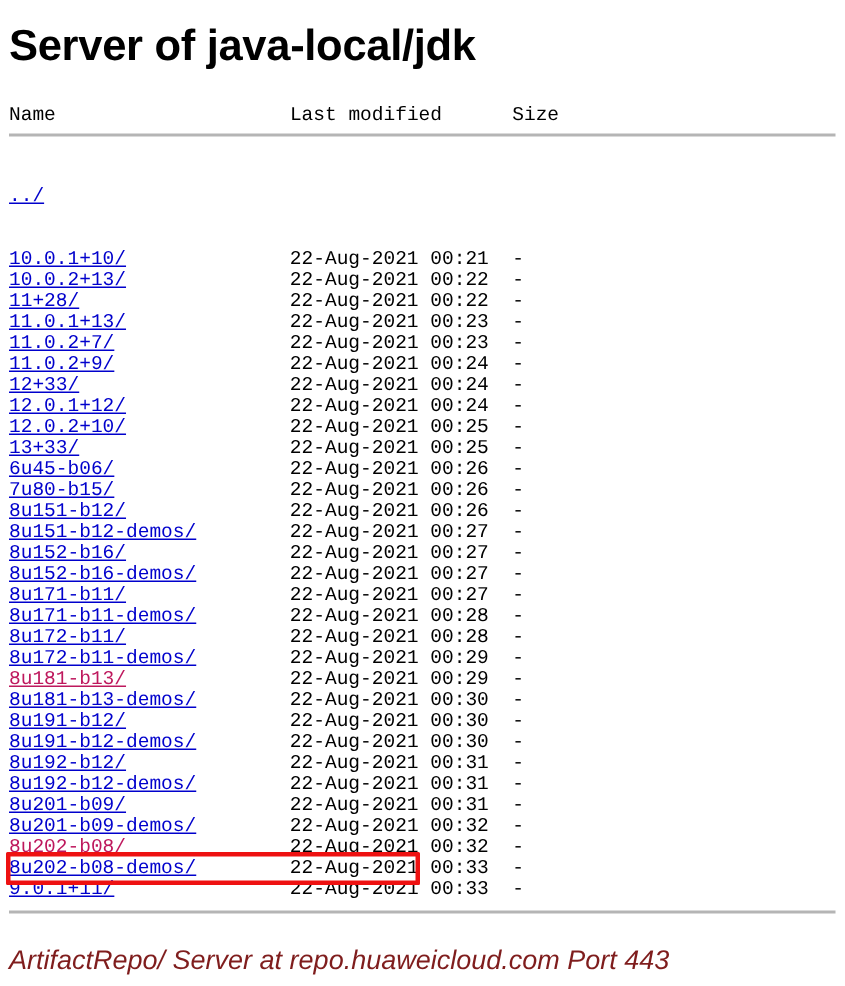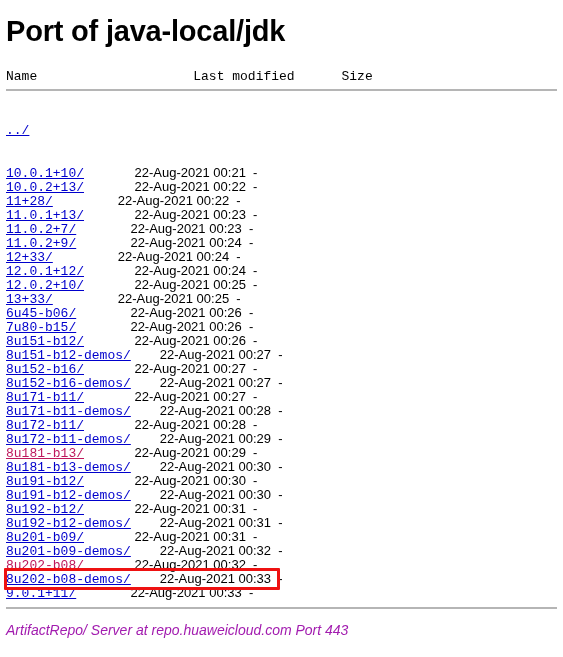--- a/index.html
+++ b/index.html
@@ -66,45 +66,45 @@
     color: #0000cc;
     text-decoration: underline;
     font-family: "Liberation Mono", "DejaVu Sans Mono", monospace;
     font-size: 13px;
   }
   a.entry.visited {
     color: #be185d;
   }
   .meta {
     color: #000000;
-    font-family: Liberation Sans, sans-serif;
+    font-family: Liberation Mono, monospace;
     font-size: 13px;
   }
   .footer {
     font-family: "Liberation Sans", sans-serif;
     font-style: italic;
-    font-size: 14px;
+    font-size: 18px;
     line-height: 18px;
-    margin-top: 12px;
-    color: #a21caf;
+    margin-top: 22px;
+    color: #7f1d1d;
   }
   .highlight-box {
     position: absolute;
     border: 3px solid #ee1111;
     box-sizing: border-box;
     pointer-events: none;
     border-radius: 1px;
   }
 </style>
 </head>
 <body>
 
 <div class="page">
 
-  <h1 class="page-title">Port of java-local/jdk</h1>
+  <h1 class="page-title">Server of java-local/jdk</h1>
 
   <div class="listing col-head"><span>Name</span><span>                    </span><span>Last modified</span><span>      </span><span>Size</span></div>
 
   <hr class="hr top">
 
   <div class="listing rows" id="rows">
     <span class="row"><a class="entry" href="#">../</a></span>
   <span class="row"><a class="entry" href="#">10.0.1+10/</a><span class="meta">              22-Aug-2021 00:21  -</span></span><span class="row"><a class="entry" href="#">10.0.2+13/</a><span class="meta">              22-Aug-2021 00:22  -</span></span><span class="row"><a class="entry" href="#">11+28/</a><span class="meta">                  22-Aug-2021 00:22  -</span></span><span class="row"><a class="entry" href="#">11.0.1+13/</a><span class="meta">              22-Aug-2021 00:23  -</span></span><span class="row"><a class="entry" href="#">11.0.2+7/</a><span class="meta">               22-Aug-2021 00:23  -</span></span><span class="row"><a class="entry" href="#">11.0.2+9/</a><span class="meta">               22-Aug-2021 00:24  -</span></span><span class="row"><a class="entry" href="#">12+33/</a><span class="meta">                  22-Aug-2021 00:24  -</span></span><span class="row"><a class="entry" href="#">12.0.1+12/</a><span class="meta">              22-Aug-2021 00:24  -</span></span><span class="row"><a class="entry" href="#">12.0.2+10/</a><span class="meta">              22-Aug-2021 00:25  -</span></span><span class="row"><a class="entry" href="#">13+33/</a><span class="meta">                  22-Aug-2021 00:25  -</span></span><span class="row"><a class="entry" href="#">6u45-b06/</a><span class="meta">               22-Aug-2021 00:26  -</span></span><span class="row"><a class="entry" href="#">7u80-b15/</a><span class="meta">               22-Aug-2021 00:26  -</span></span><span class="row"><a class="entry" href="#">8u151-b12/</a><span class="meta">              22-Aug-2021 00:26  -</span></span><span class="row"><a class="entry" href="#">8u151-b12-demos/</a><span class="meta">        22-Aug-2021 00:27  -</span></span><span class="row"><a class="entry" href="#">8u152-b16/</a><span class="meta">              22-Aug-2021 00:27  -</span></span><span class="row"><a class="entry" href="#">8u152-b16-demos/</a><span class="meta">        22-Aug-2021 00:27  -</span></span><span class="row"><a class="entry" href="#">8u171-b11/</a><span class="meta">              22-Aug-2021 00:27  -</span></span><span class="row"><a class="entry" href="#">8u171-b11-demos/</a><span class="meta">        22-Aug-2021 00:28  -</span></span><span class="row"><a class="entry" href="#">8u172-b11/</a><span class="meta">              22-Aug-2021 00:28  -</span></span><span class="row"><a class="entry" href="#">8u172-b11-demos/</a><span class="meta">        22-Aug-2021 00:29  -</span></span><span class="row"><a class="entry visited" href="#">8u181-b13/</a><span class="meta">              22-Aug-2021 00:29  -</span></span><span class="row"><a class="entry" href="#">8u181-b13-demos/</a><span class="meta">        22-Aug-2021 00:30  -</span></span><span class="row"><a class="entry" href="#">8u191-b12/</a><span class="meta">              22-Aug-2021 00:30  -</span></span><span class="row"><a class="entry" href="#">8u191-b12-demos/</a><span class="meta">        22-Aug-2021 00:30  -</span></span><span class="row"><a class="entry" href="#">8u192-b12/</a><span class="meta">              22-Aug-2021 00:31  -</span></span><span class="row"><a class="entry" href="#">8u192-b12-demos/</a><span class="meta">        22-Aug-2021 00:31  -</span></span><span class="row"><a class="entry" href="#">8u201-b09/</a><span class="meta">              22-Aug-2021 00:31  -</span></span><span class="row"><a class="entry" href="#">8u201-b09-demos/</a><span class="meta">        22-Aug-2021 00:32  -</span></span><span class="row"><a class="entry visited" href="#">8u202-b08/</a><span class="meta">              22-Aug-2021 00:32  -</span></span><span class="row"><a class="entry" href="#">8u202-b08-demos/</a><span class="meta">        22-Aug-2021 00:33  -</span></span><span class="row"><a class="entry" href="#">9.0.1+11/</a><span class="meta">               22-Aug-2021 00:33  -</span></span></div>
 
   <hr class="hr bottom">

